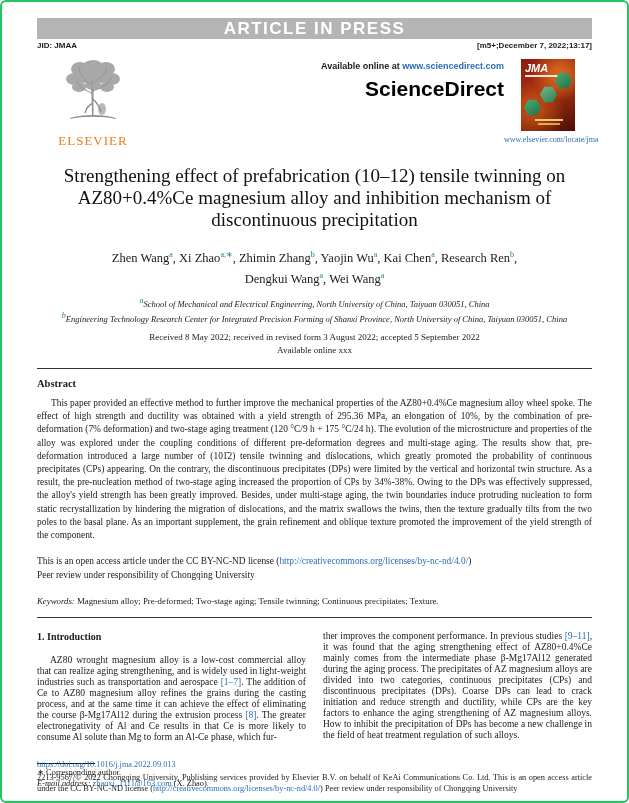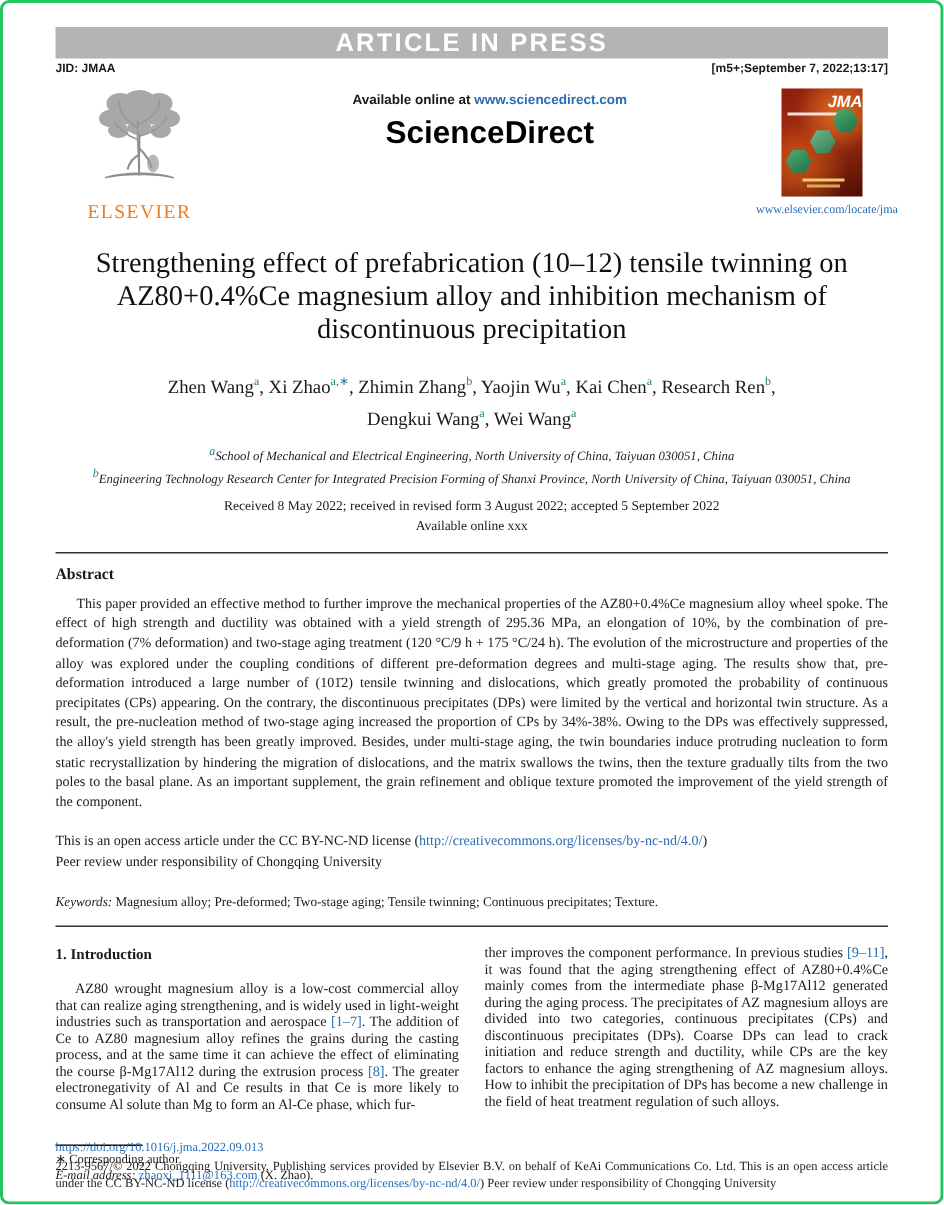--- a/index.html
+++ b/index.html
@@ -16,34 +16,34 @@
     font-size:17px; letter-spacing:1.5px; text-align:center; line-height:21px;
   }
   .jid-row {
     display:flex; justify-content:space-between; margin-top:2px;
     font-family:"Liberation Sans", sans-serif; font-weight:bold; font-size:8px;
   }
   .header-row { display:flex; margin-top:9px; }
   .logo-block { width:112px; text-align:center; }
   .tree-svg { display:block; margin:0 auto; }
   .elsevier-word { color:#ef7c1a; font-size:13px; letter-spacing:1px; margin-top:2px; font-family:"Liberation Serif",serif; }
-  .center-block { flex:1; text-align:center; padding-top:2px; }
+  .center-block { flex:1; text-align:right; padding-top:2px; }
   .avail-line { font-family:"Liberation Sans", sans-serif; font-weight:bold; font-size:9px; }
   .link { color:#2a6db6; text-decoration:none; }
   .sd-logo { font-family:"Liberation Sans", sans-serif; font-weight:bold; font-size:21px; color:#000; margin-top:6px; }
   .journal-line { color:#2a6db6; font-size:9.5px; margin-top:26px; }
   .cover-block { width:88px; text-align:center; }
   .jma-cover {
     width:54px; height:72px; margin:0 auto; position:relative; overflow:hidden;
     background:
       radial-gradient(circle at 70% 20%, rgba(255,140,40,.55) 0 8%, transparent 40%),
       radial-gradient(circle at 25% 75%, rgba(255,120,30,.4) 0 10%, transparent 45%),
       linear-gradient(155deg, #8c1c0d 0%, #a83410 45%, #4e0d06 100%);
   }
-  .jma-word { color:#fff; font-style:italic; font-weight:bold; font-family:"Liberation Sans",sans-serif; font-size:11px; text-align:right; padding:3px 0 0 4px; }
+  .jma-word { color:#fff; font-style:italic; font-weight:bold; font-family:"Liberation Sans",sans-serif; font-size:11px; text-align:left; padding:3px 0 0 4px; }
   .jma-subline { width:34px; height:1.5px; background:rgba(255,255,255,.85); margin:1px 0 0 4px; }
   .hex { position:absolute; width:17px; height:17px; background:linear-gradient(145deg,#4fae72,#1f6f44); clip-path:polygon(25% 5%,75% 5%,100% 50%,75% 95%,25% 95%,0 50%); box-shadow:0 0 2px rgba(0,0,0,.6); }
   .hex1 { left:3px; top:40px; }
   .hex2 { left:19px; top:27px; background:linear-gradient(145deg,#74b98a,#2c7f52); }
   .hex3 { left:34px; top:13px; }
   .jma-caption1 { position:absolute; left:14px; top:60px; width:28px; height:1.5px; background:rgba(255,220,120,.9); }
   .jma-caption2 { position:absolute; left:17px; top:64px; width:22px; height:1.5px; background:rgba(255,220,120,.7); }
   .locate-url { font-size:8px; margin-top:4px; }
   .title { text-align:center; font-size:19px; line-height:22px; margin-top:16px; color:#111; }
   .authors { text-align:center; font-size:12.5px; margin-top:15px; line-height:17px; }
@@ -72,21 +72,21 @@
 </style>
 </head>
 <body>
 
 <div class="page">
 
   <div class="banner">ARTICLE IN PRESS</div>
 
   <div class="jid-row">
     <span>JID: JMAA</span>
-    <span>[m5+;September 7, 2022;13:17]</span>
+    <span>[m5+;December 7, 2022;13:17]</span>
   </div>
 
   <div class="header-row">
     <div class="logo-block">
       <svg class="tree-svg" width="62" height="72" viewBox="0 0 62 72">
         <g fill="none" stroke="#979797" stroke-width="1.2">
           <path d="M31 52 C30 40 29 30 30 20"></path>
           <path d="M30 26 C22 22 16 14 18 8"></path>
           <path d="M30 24 C38 20 46 14 44 7"></path>
           <path d="M30 34 C24 32 18 28 14 22"></path>

